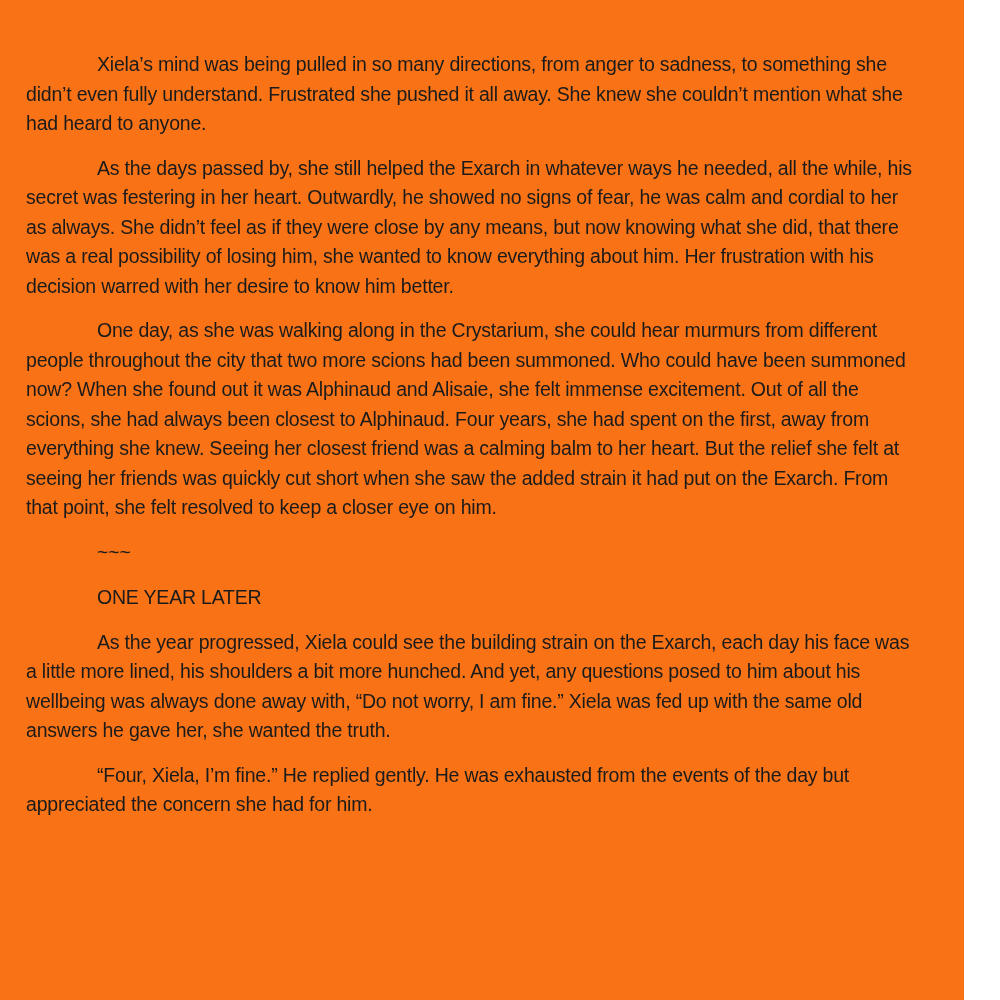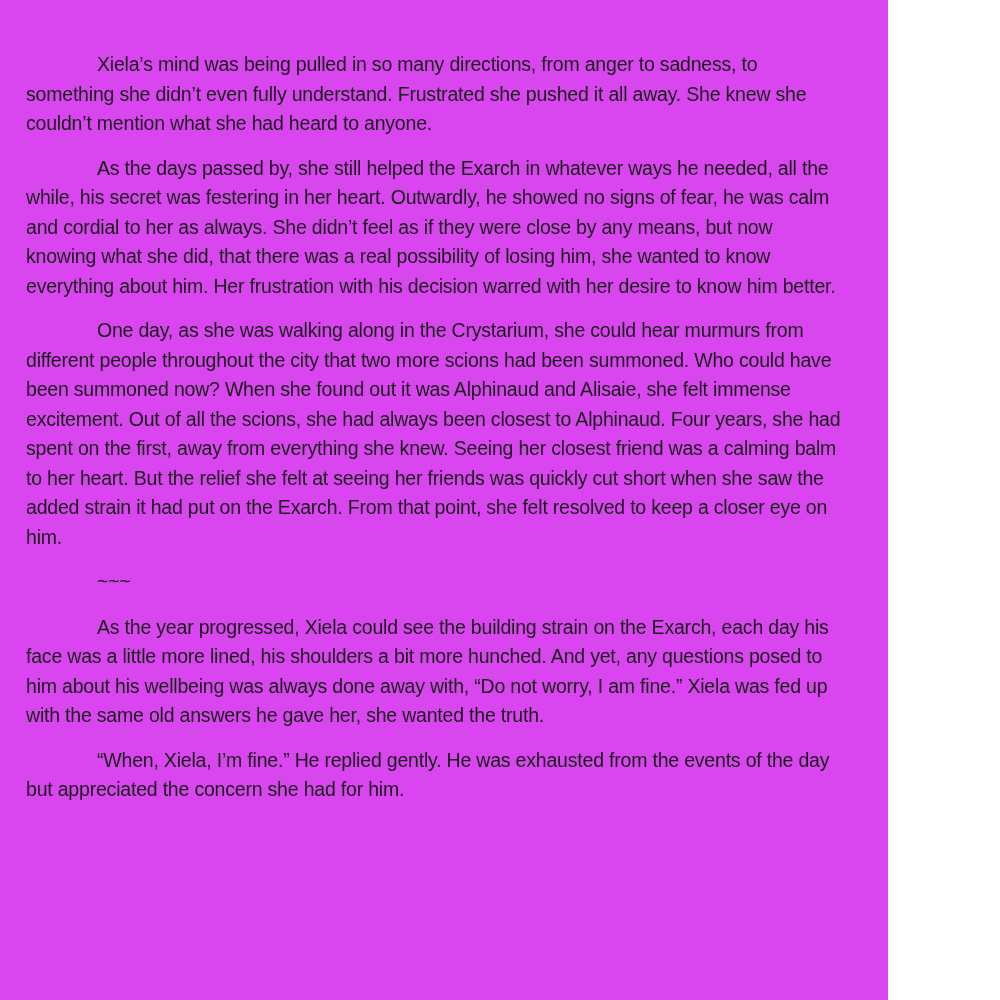--- a/index.html
+++ b/index.html
@@ -8,24 +8,24 @@
     background: #ffffff;
   }
   body {
     width: 1000px;
     height: 1000px;
     overflow: hidden;
     font-family: "Liberation Sans", sans-serif;
   }
   .page {
     box-sizing: border-box;
-    width: 888px;
+    width: 964px;
     height: 1000px;
     padding: 50px 44px 40px 26px;
-    background: #d946ef;
+    background: #f97316;
     color: #1b1b1b;
   }
   .doc-body p {
     margin: 0 0 15px 0;
     font-size: 19.5px;
     line-height: 29.5px;
     text-indent: 71px;
     letter-spacing: -0.2px;
     color: #1b1b1b;
   }
@@ -38,16 +38,17 @@
 </style>
 </head>
 <body>
 
 <div class="page">
   <div class="doc-body">
     <p>Xiela’s mind was being pulled in so many directions, from anger to sadness, to something she didn’t even fully understand. Frustrated she pushed it all away. She knew she couldn’t mention what she had heard to anyone.</p>
     <p>As the days passed by, she still helped the Exarch in whatever ways he needed, all the while, his secret was festering in her heart. Outwardly, he showed no signs of fear, he was calm and cordial to her as always. She didn’t feel as if they were close by any means, but now knowing what she did, that there was a real possibility of losing him, she wanted to know everything about him. Her frustration with his decision warred with her desire to know him better.</p>
     <p>One day, as she was walking along in the Crystarium, she could hear murmurs from different people throughout the city that two more scions had been summoned. Who could have been summoned now? When she found out it was Alphinaud and Alisaie, she felt immense excitement. Out of all the scions, she had always been closest to Alphinaud. Four years, she had spent on the first, away from everything she knew. Seeing her closest friend was a calming balm to her heart. But the relief she felt at seeing her friends was quickly cut short when she saw the added strain it had put on the Exarch. From that point, she felt resolved to keep a closer eye on him.</p>
     <p class="separator">~~~</p>
+    <p class="section-heading">ONE YEAR LATER</p>
     <p>As the year progressed, Xiela could see the building strain on the Exarch, each day his face was a little more lined, his shoulders a bit more hunched. And yet, any questions posed to him about his wellbeing was always done away with, “Do not worry, I am fine.” Xiela was fed up with the same old answers he gave her, she wanted the truth.</p>
-    <p>“When, Xiela, I’m fine.” He replied gently. He was exhausted from the events of the day but appreciated the concern she had for him.</p>
+    <p>“Four, Xiela, I’m fine.” He replied gently. He was exhausted from the events of the day but appreciated the concern she had for him.</p>
   </div>
 </div>
 
 </body></html>

